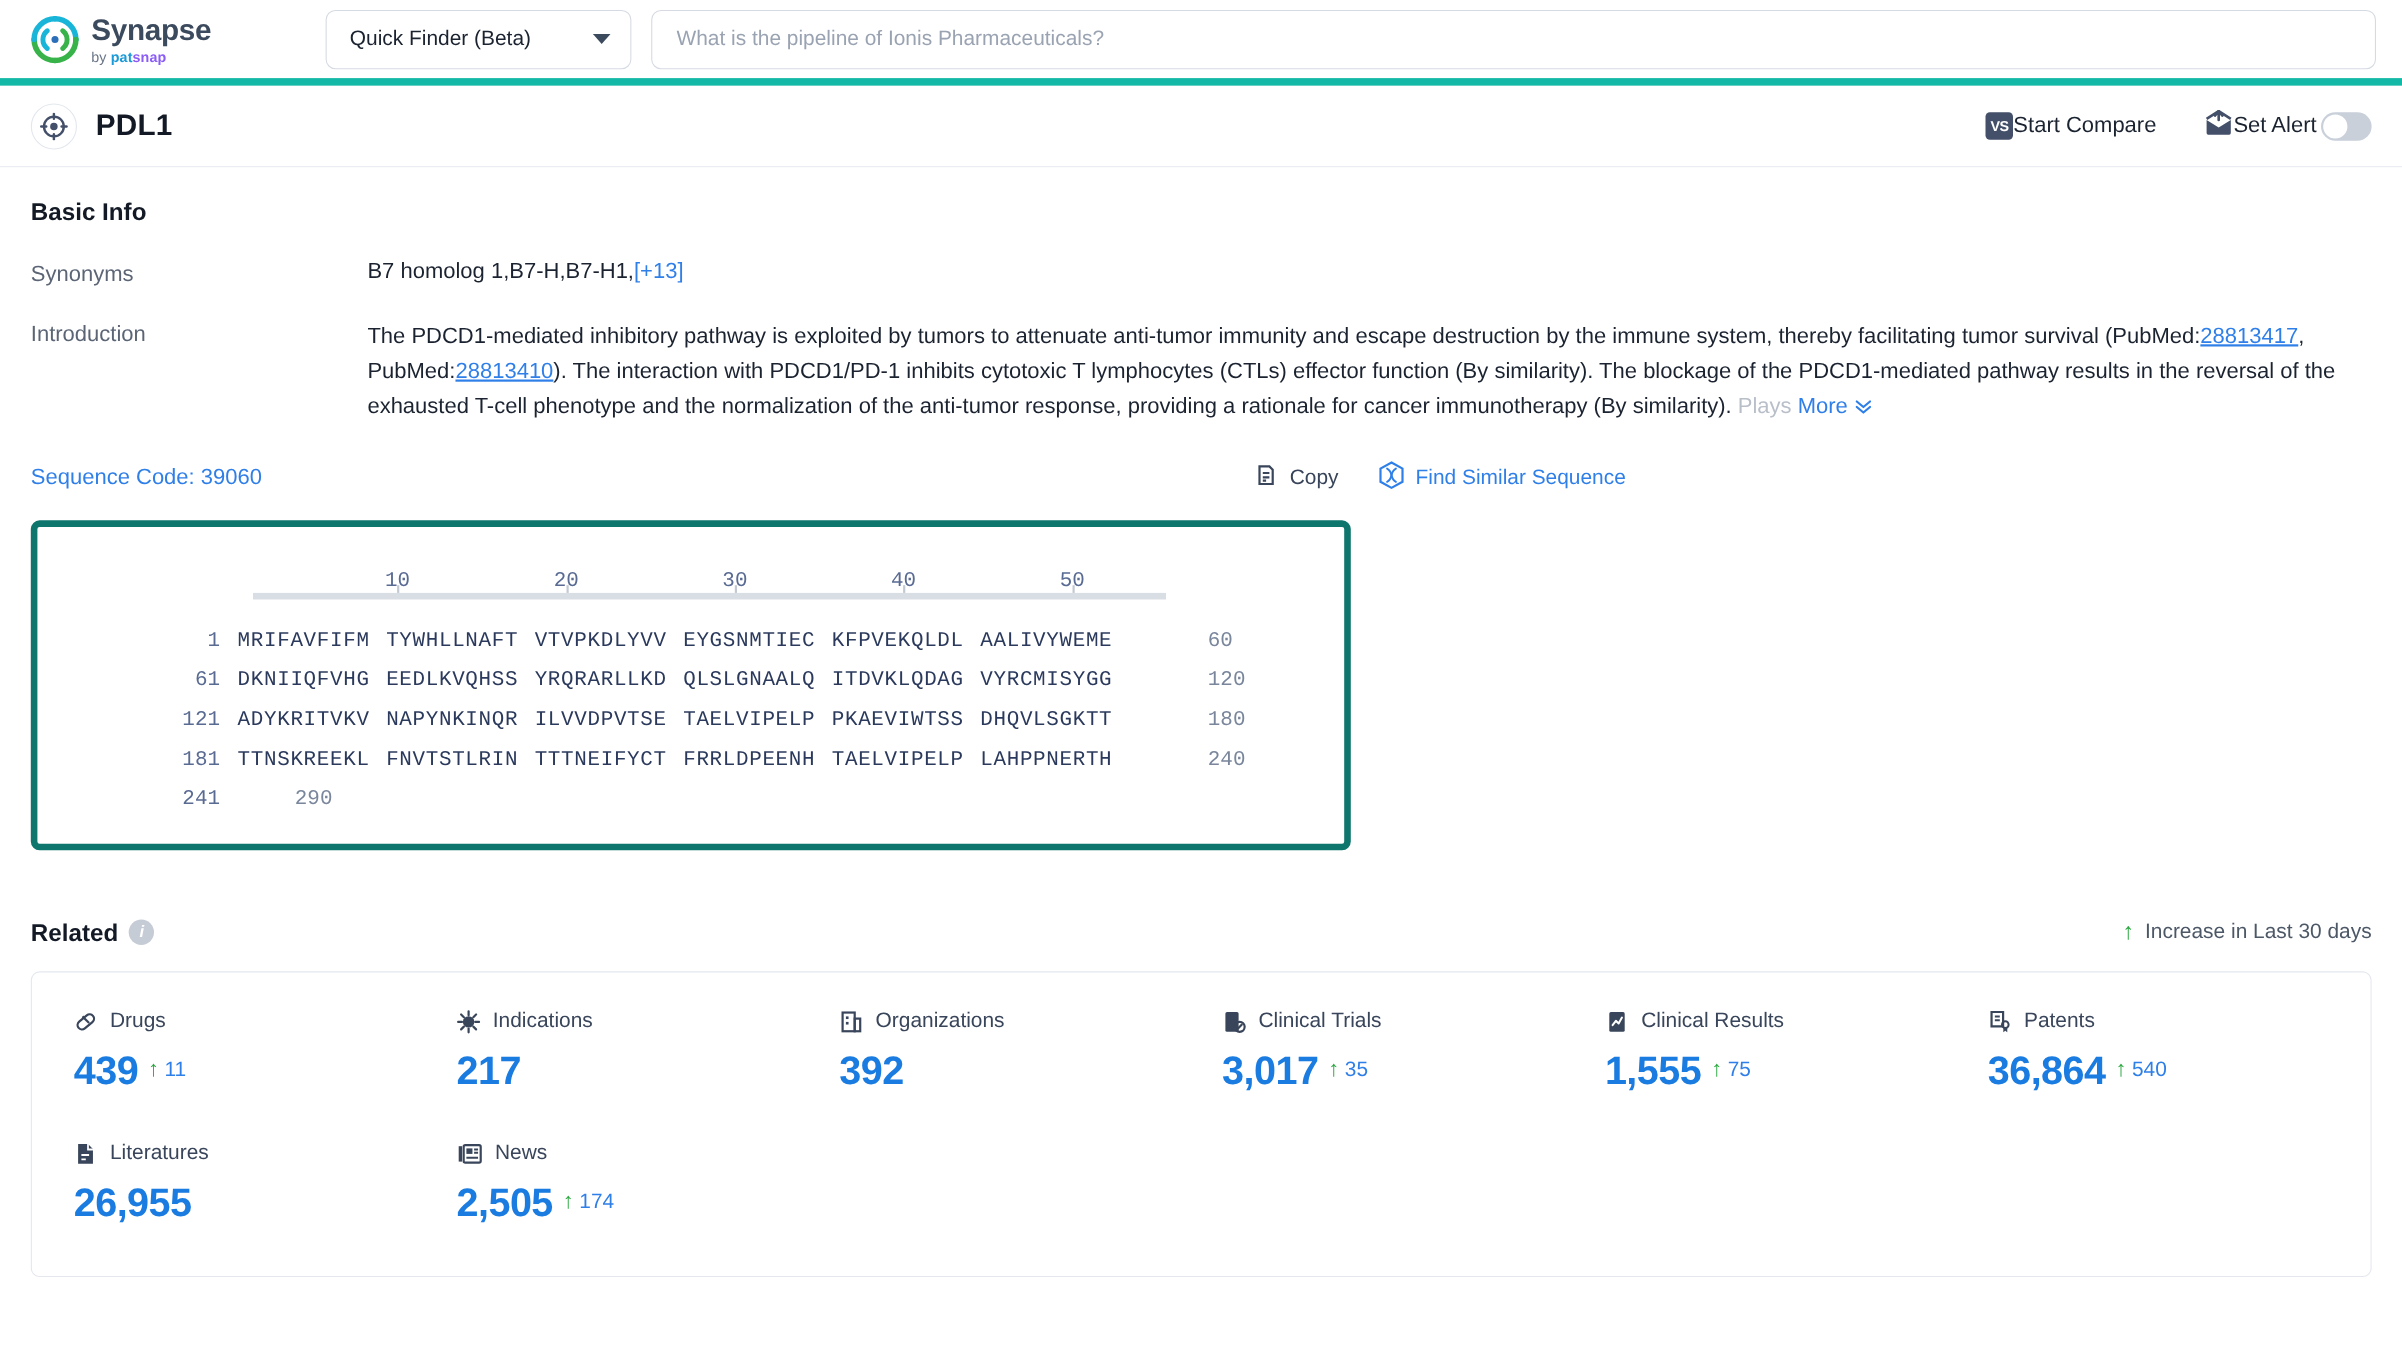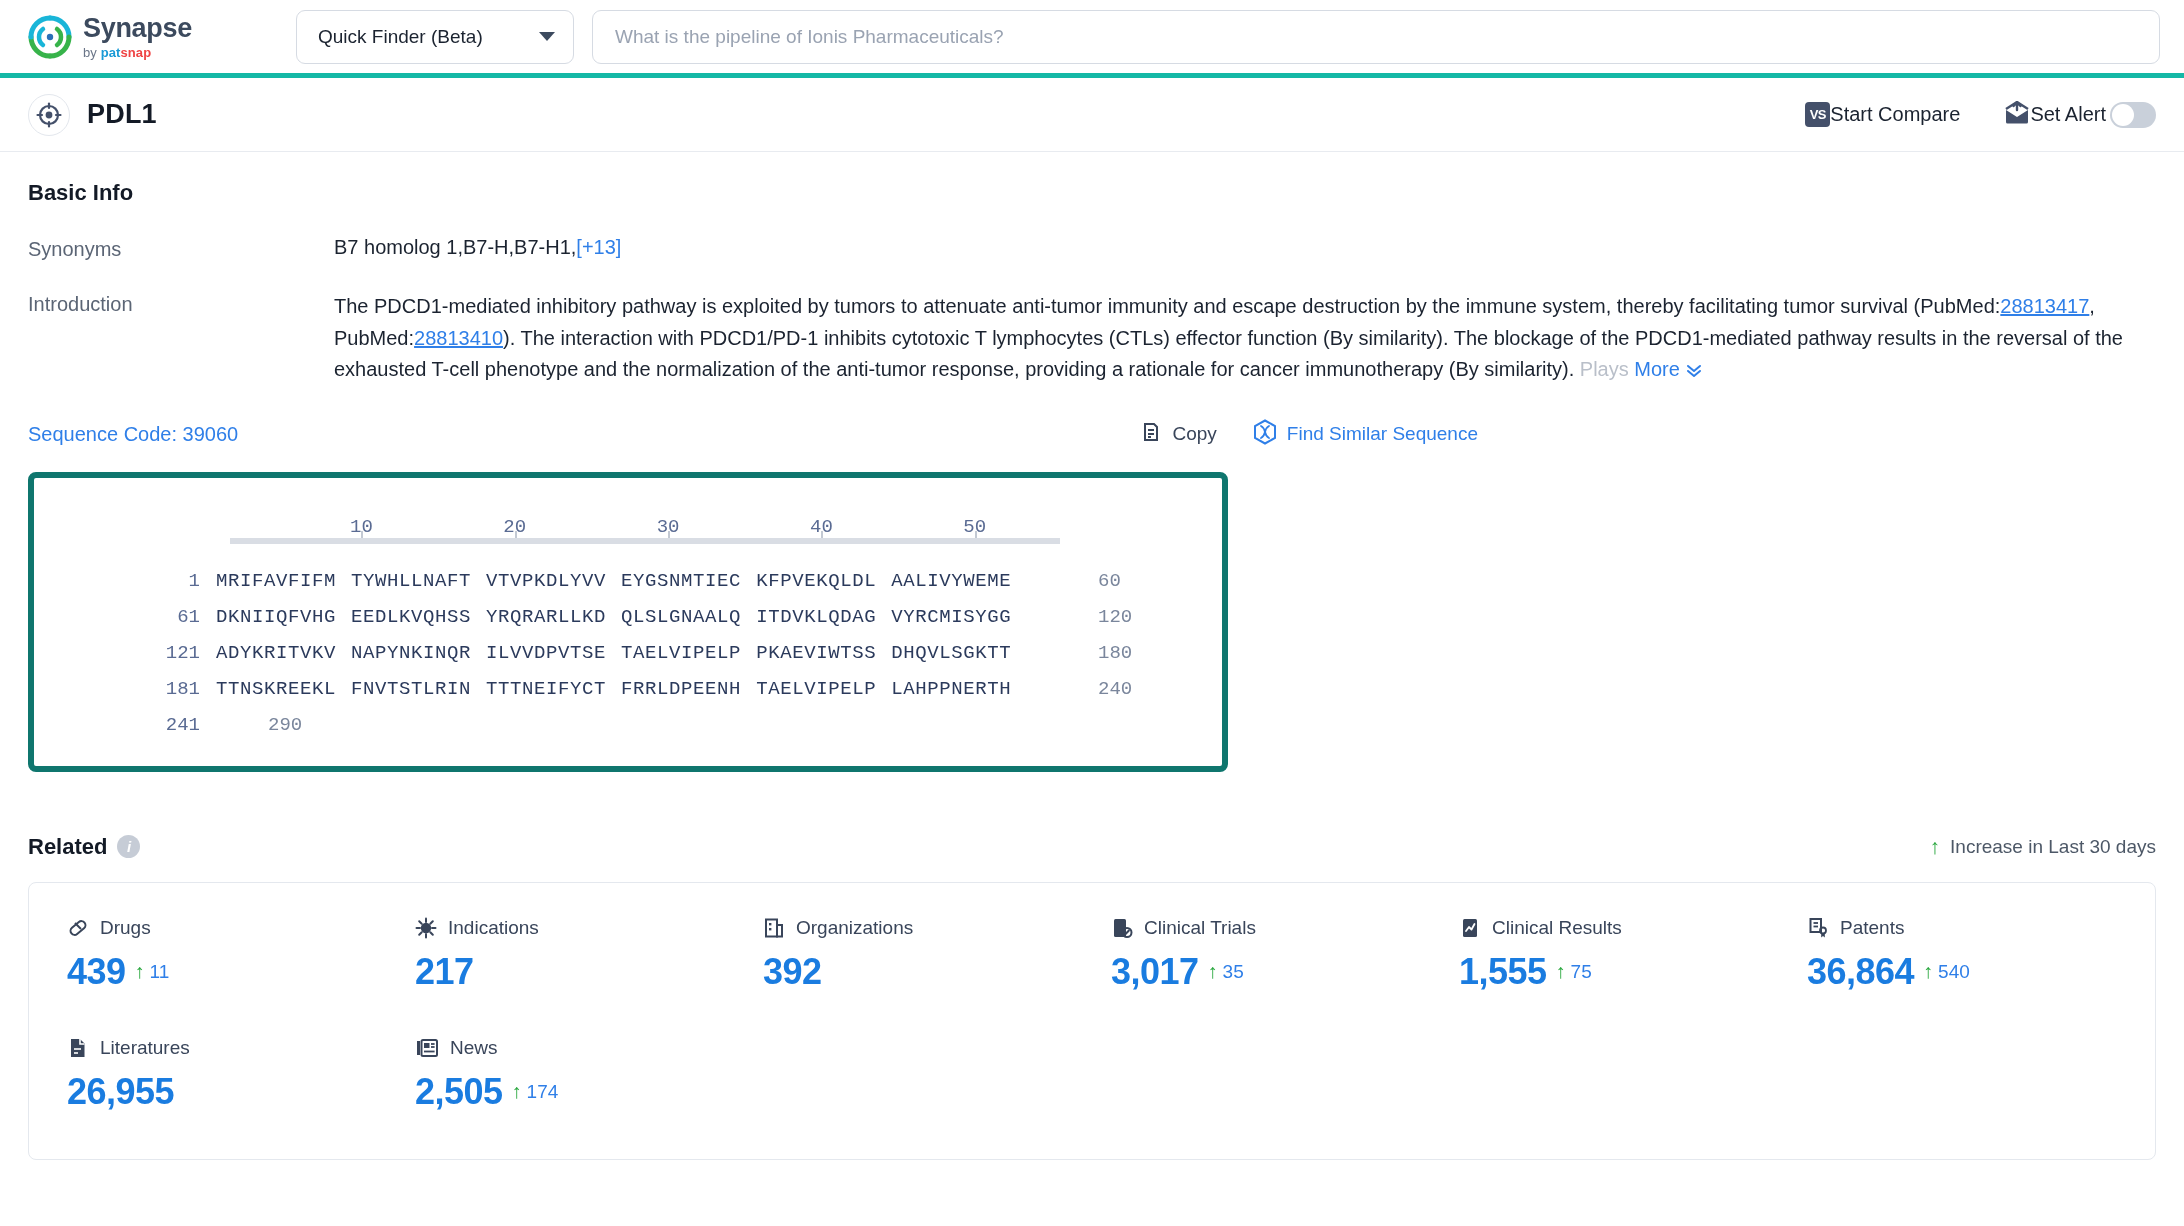--- a/index.html
+++ b/index.html
@@ -9,33 +9,33 @@
     font-family: "Liberation Sans", sans-serif;
     color: #1b2330;
   }
 
   
   .topbar {
     height: 78px;
     display: flex;
     align-items: center;
     padding: 0 0 0 28px;
-    border-bottom: 5px solid #14b8a6;
+    border-bottom: 7px solid #14b8a6;
     background: #fff;
   }
   .logo-wrap { display: flex; align-items: center; gap: 11px; width: 240px; flex: none; }
   .logo-mark { width: 44px; height: 44px; flex: none; }
   .logo-text { display: flex; flex-direction: column; line-height: 1; }
   .logo-name {
     font-size: 27px; font-weight: 700; color: #3c4a5e; letter-spacing: -0.3px;
   }
   .logo-sub { font-size: 13px; font-weight: 700; margin-top: 4px; letter-spacing: 0.1px; }
   .logo-sub .by { color: #6a7588; font-weight: 400; }
   .logo-sub .pat { color: #1a9ad6; }
-  .logo-sub .snap { color: #ef4444; }
+  .logo-sub .snap { color: #8b5cf6; }
 
   .finder-select {
     width: 278px; height: 54px; flex: none;
     border: 1px solid #d6dbe3; border-radius: 9px;
     background: #fff;
     display: flex; align-items: center; justify-content: space-between;
     padding: 0 18px 0 21px;
     font-size: 19px; color: #1b2330;
     cursor: pointer;
     margin-left: 28px;

